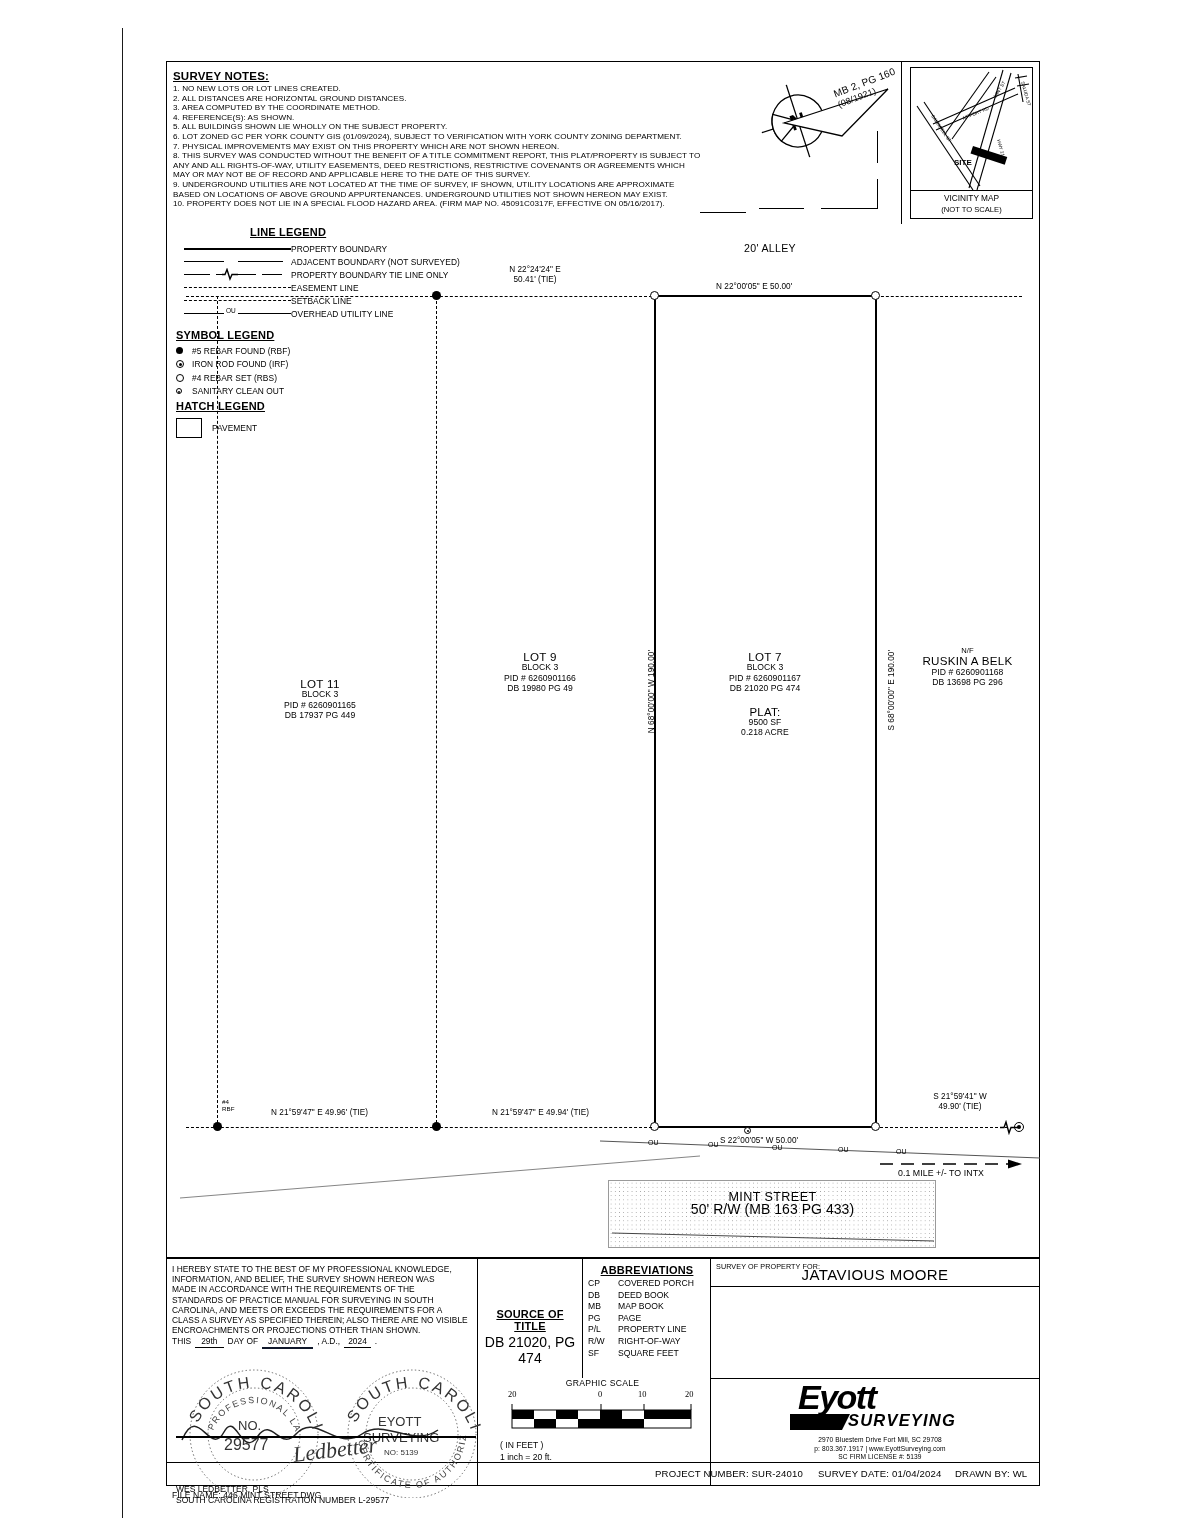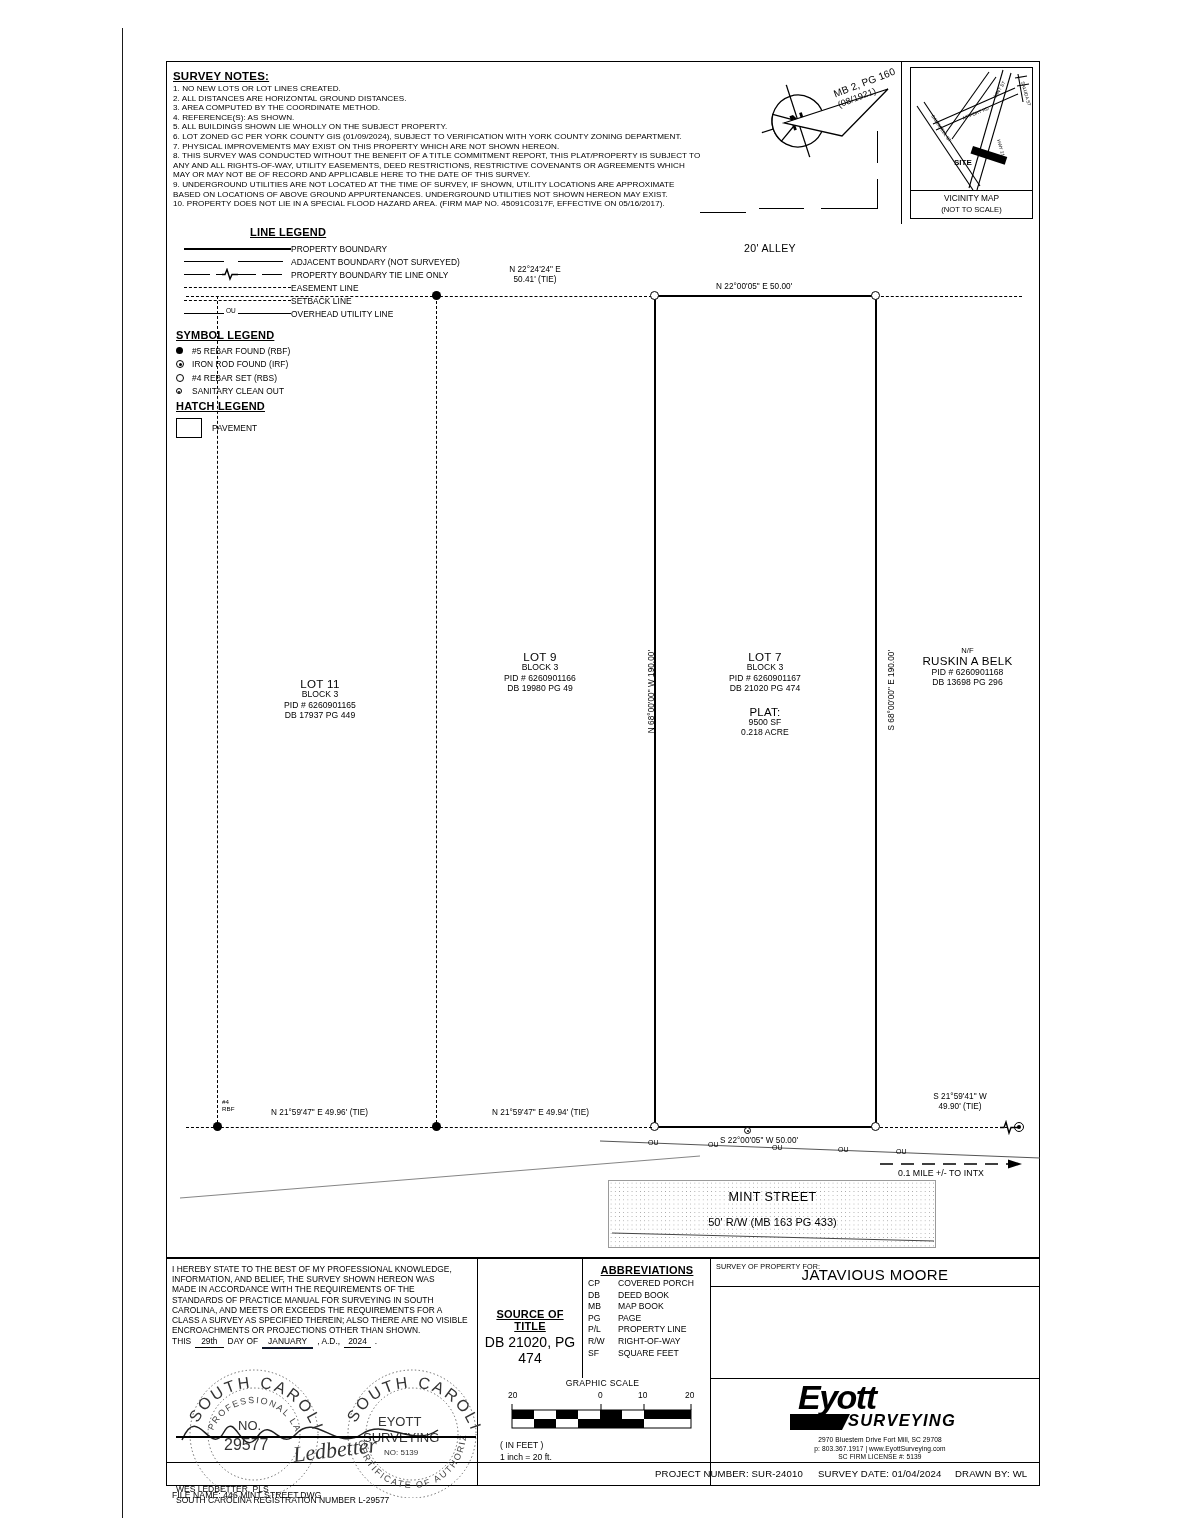--- a/index.html
+++ b/index.html
@@ -87,21 +87,21 @@
 
   .sot-h{font-size:11px;font-weight:bold;text-decoration:underline;text-align:center;letter-spacing:.2px;}
   .abbr-h{font-size:11px;font-weight:bold;text-decoration:underline;text-align:center;letter-spacing:.2px;}
   .abbr-row{display:flex;font-size:8.6px;line-height:11.6px;}
   .abbr-k{width:30px;}
   .owner-cap{font-size:7.2px;letter-spacing:.1px;}
   .owner-name{font-size:15px;text-align:center;letter-spacing:.4px;}
   .addr{font-size:9.4px;line-height:12.4px;text-align:center;letter-spacing:.1px;}
   .addr .a1{font-size:11.6px;}
   .gs-h{font-size:8.6px;text-align:center;letter-spacing:.3px;}
-  .scale-num{font-size:8.4px;}
+  .scale-num{font-size:8.4px;font-family:Liberation Serif, serif;}
   .seal-txt{font-size:8.5px;line-height:10.6px;}
   .file-name{left:172px;top:1490px;font-size:8.6px;letter-spacing:.1px;}
   .footer-txt{font-size:9.6px;letter-spacing:.15px;}
 
   .logo-wrap{left:760px;top:1382px;width:240px;text-align:center;}
   .logo-e{font-size:34px;font-weight:bold;font-style:italic;letter-spacing:-1.5px;line-height:30px;}
   .logo-s{font-size:16.5px;font-weight:bold;font-style:italic;letter-spacing:1.2px;line-height:17px;}
   .logo-contact{font-size:6.6px;line-height:8.6px;letter-spacing:.1px;}
 </style>
 </head>
@@ -387,21 +387,21 @@
     <svg width="145" height="12" viewBox="0 0 145 12">
       <line x1="0" y1="6" x2="128" y2="6" stroke="#000" stroke-width="1.6" stroke-dasharray="13 8"></line>
       <polygon points="128,1.5 142,6 128,10.5" fill="#000"></polygon>
     </svg>
   </div>
   <div class="abs bear" style="left:898px;top:1168px;font-size:8.8px;">0.1 MILE +/- TO INTX</div>
 
   <div class="abs street"></div>
   <div class="abs lbl" style="left:640px;top:1192px;width:265px;">
     <div style="font-size:12.6px;letter-spacing:.4px;">MINT STREET</div>
-    <div style="font-size:11px;margin-top:15px;">50' R/W (MB 163 PG 433)</div>
+    <div style="font-size:14px;margin-top:2px;">50' R/W (MB 163 PG 433)</div>
   </div>
   <svg class="abs" style="left:612px;top:1230px;" width="322" height="14" viewBox="0 0 322 14">
     <line x1="0" y1="3" x2="322" y2="11" stroke="#444" stroke-width="1"></line>
   </svg>
 
   <div class="abs border-title"></div>
   <div class="abs tb-div-v1"></div>
   <div class="abs tb-div-v3"></div>
   <div class="abs tb-div-v2"></div>
   <div class="abs tb-row1"></div>

